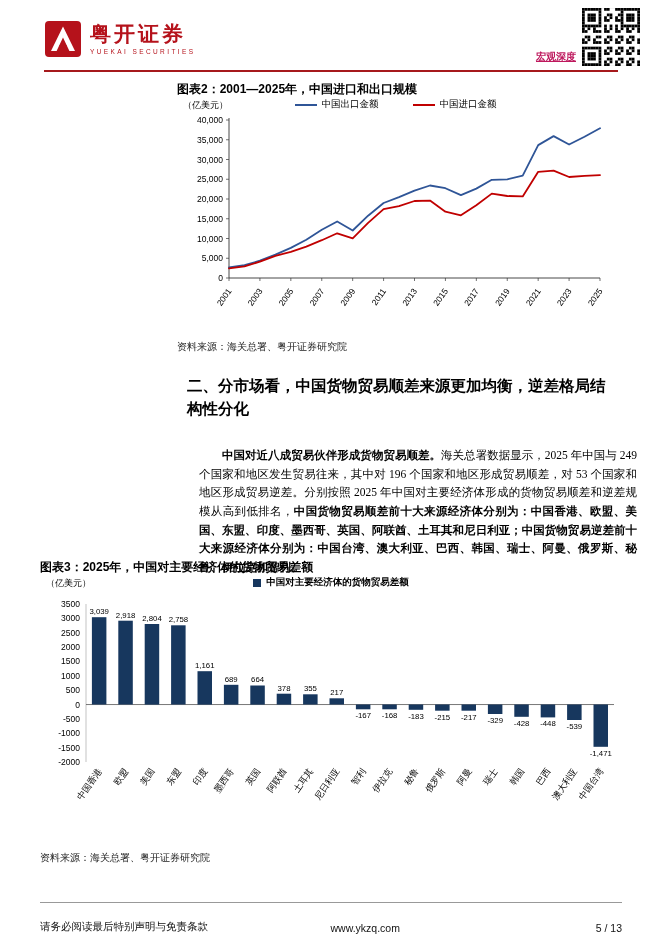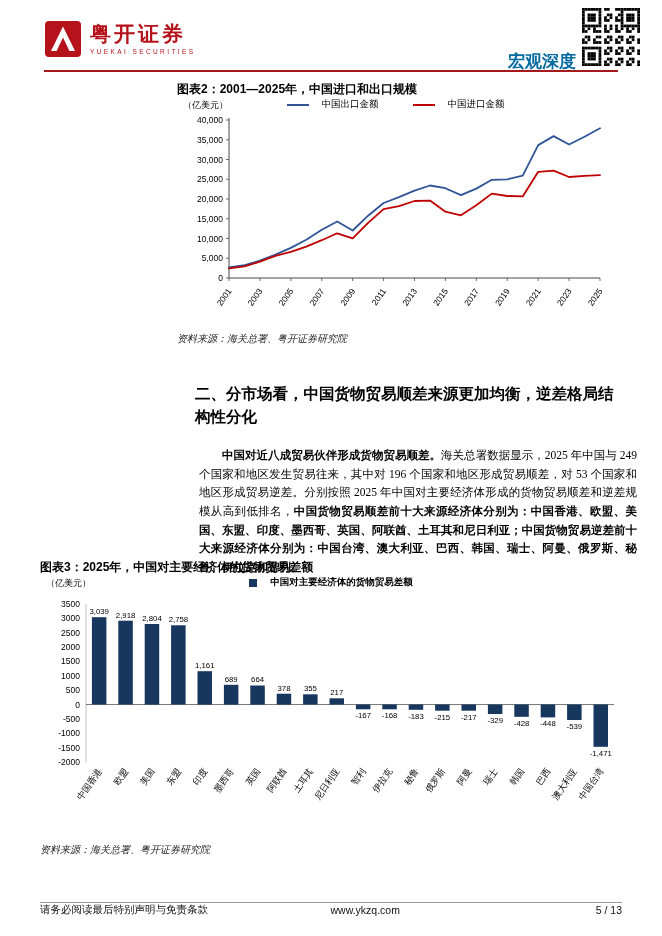--- a/index.html
+++ b/index.html
@@ -5,49 +5,49 @@
   html,body{margin:0;padding:0;background:#ffffff;}
   .page{position:relative;width:662px;height:936px;background:#fff;overflow:hidden;
         font-family:"Liberation Sans",sans-serif;color:#000;}
 
   
   .logo-block{position:absolute;left:44px;top:20px;display:flex;align-items:center;gap:8px;}
   .logo-mark{display:block;}
   .logo-text .cn{font-size:21px;font-weight:bold;color:#B5121B;letter-spacing:3px;
                  font-family:"Liberation Serif",serif;line-height:1.1;}
   .logo-text .en{font-size:6.5px;color:#B5121B;letter-spacing:2.4px;margin-top:2px;}
-  .doc-type{position:absolute;right:86px;top:50px;font-size:17px;font-weight:bold;color:#0369a1;}
+  .doc-type{position:absolute;right:86px;top:50px;font-size:10px;font-weight:bold;color:#be185d;text-decoration:underline;}
   .qr{position:absolute;right:22px;top:8px;}
   .header-rule{position:absolute;left:44px;top:70px;width:574px;height:2px;background:#A6191C;}
 
   
   .fig{position:absolute;}
   .fig2{left:177px;top:82px;width:437px;}
   .fig3{left:40px;top:560px;width:582px;}
   .fig-title{font-size:12px;font-weight:bold;line-height:1.3;}
   .chart-top-row{position:relative;height:14px;}
   .unit{position:absolute;left:6px;top:1px;font-size:9px;}
   .legend{display:flex;justify-content:center;gap:34px;font-size:9.5px;align-items:center;height:14px;}
-  .legend-item{display:flex;align-items:center;gap:13px;}
+  .legend-item{display:flex;align-items:center;gap:5px;}
   .line-swatch{display:inline-block;width:22px;height:2px;}
   .square-swatch{display:inline-block;width:8px;height:8px;}
   .legend-bold{font-weight:bold;}
-  .source{font-size:10px;font-style:italic;margin-top:4px;color:#222;}
+  .source{font-size:10px;margin-top:12px;color:#222;}
   svg text{fill:#000;font-family:"Liberation Sans",sans-serif;}
 
   
-  .section-heading{position:absolute;left:183px;top:370px;width:426px;margin:12px;
+  .section-heading{position:absolute;left:183px;top:370px;width:426px;margin:4px;
                    font-size:15.5px;font-weight:bold;line-height:1.5;color:#000;}
   .para{position:absolute;left:183px;top:430px;width:438px;margin:16px;font-size:11.5px;
         line-height:1.62;text-align:justify;text-indent:2em;
         font-family:"Liberation Serif",serif;}
 
   
   .footer{position:absolute;left:40px;top:902px;width:582px;border-top:1px solid #999;
-          padding-top:0;display:flex;align-items:center;font-size:10.5px;color:#111;}
+          padding-top:17px;display:flex;align-items:flex-end;font-size:10.5px;color:#111;}
   .footer .left{flex:1.4;text-align:left;}
   .footer .center{flex:1;text-align:center;}
   .footer .right{flex:1;text-align:right;}
 </style>
 </head>
 <body>
 
 <div class="page">
 
   <div class="logo-block">

